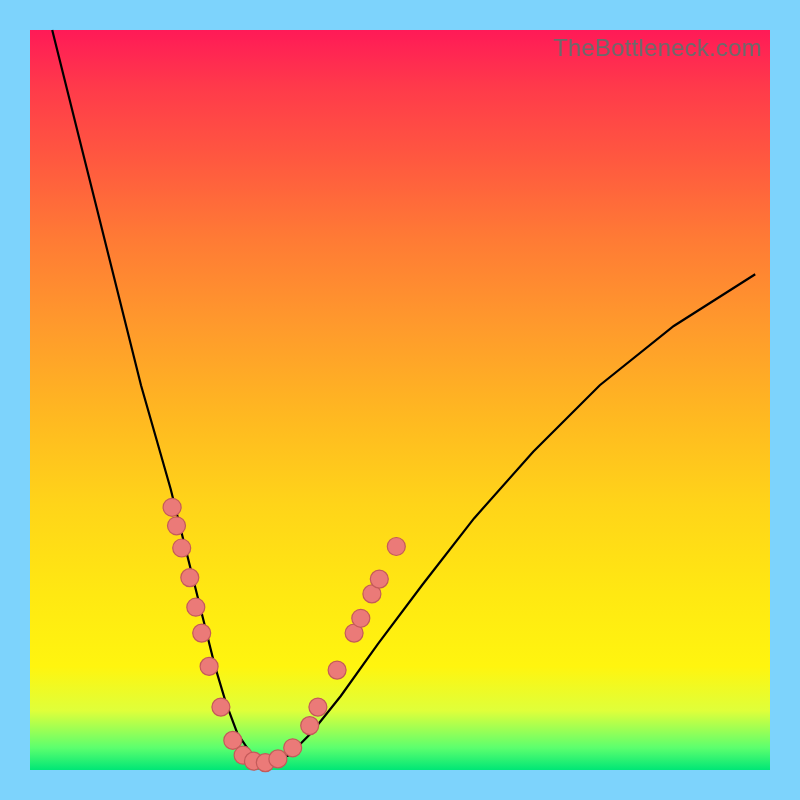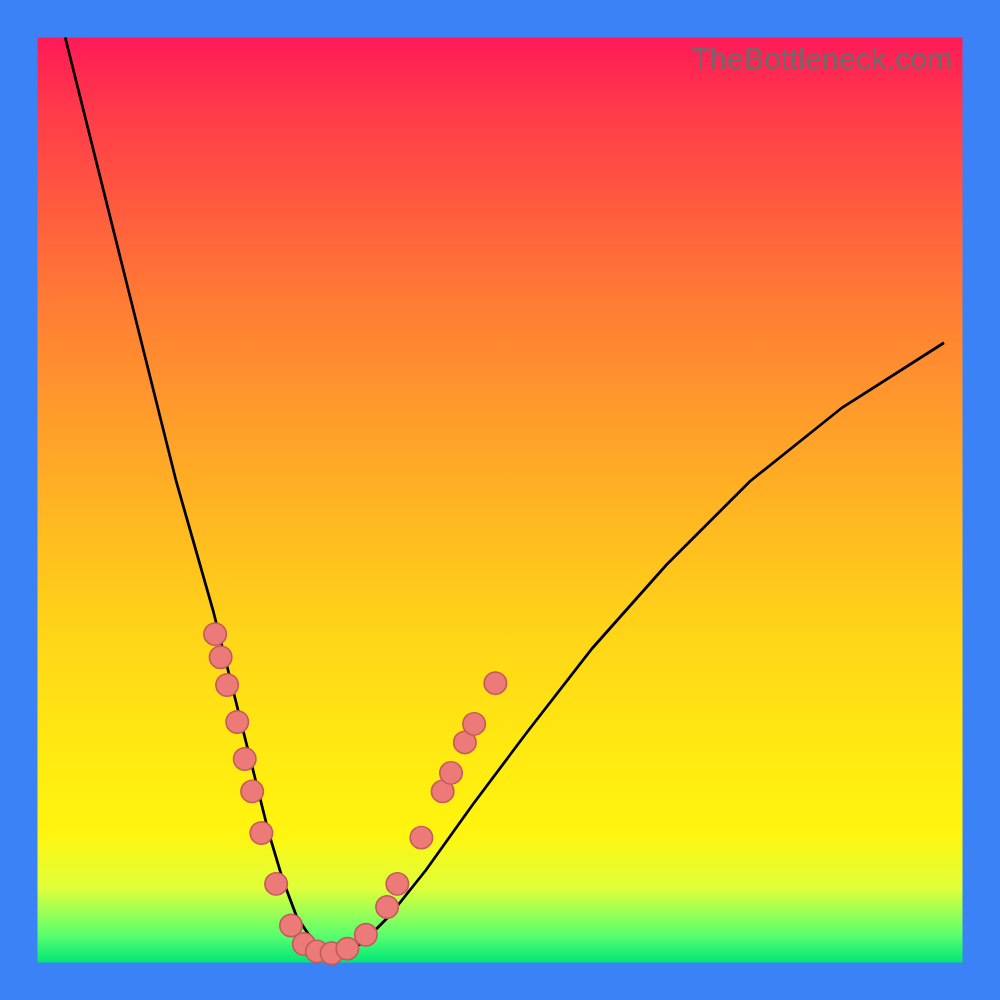--- a/index.html
+++ b/index.html
@@ -8,21 +8,21 @@
     width: 800px;
     height: 800px;
     overflow: hidden;
     font-family: Arial, Helvetica, sans-serif;
     background: #000;
   }
   .frame {
     position: relative;
     width: 800px;
     height: 800px;
-    background: #3b82f6;
+    background: #7dd3fc;
   }
   .plot-area {
     position: absolute;
     left: 30px;
     top: 30px;
     width: 740px;
     height: 740px;
     background: linear-gradient(
       to bottom,
       #ff1a57 0%,

